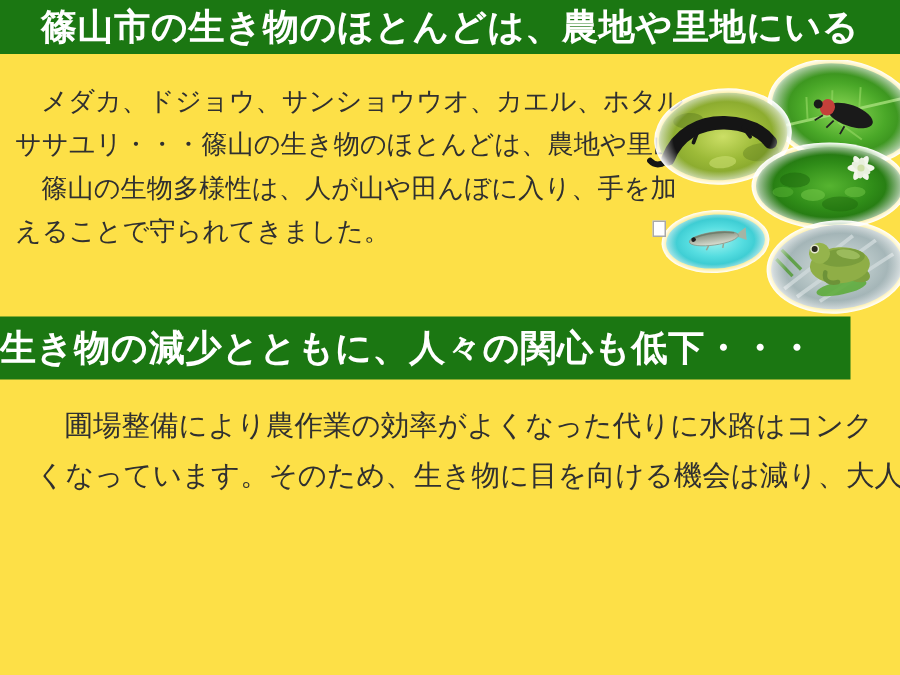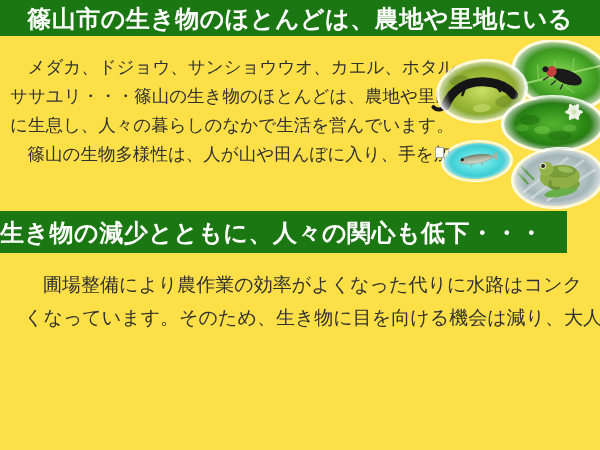--- a/index.html
+++ b/index.html
@@ -29,22 +29,22 @@
 
 <div class="page">
 
   <div class="banner banner-top">
     <span>篠山市の生き物のほとんどは、農地や里地にいる</span>
   </div>
 
   <div class="textblock intro-block">
     <div class="tline">　メダカ、ドジョウ、サンショウウオ、カエル、ホタル、</div>
     <div class="tline">ササユリ・・・篠山の生き物のほとんどは、農地や里山</div>
-    <div class="tline">に生息し、人々の暮らしのなかで生活を営んでいます。</div>
     <div class="tline">　篠山の生物多様性は、人が山や田んぼに入り、手を加</div>
+    <div class="tline">えることで守られてきました。</div>
   </div>
 
   <div class="collage">
     <svg width="190" height="172" viewBox="0 0 190 172">
       <defs>
         <radialGradient id="mossG">
             <stop offset="0" stop-color="#ccdf66"></stop>
             <stop offset="0.55" stop-color="#9cba38"></stop>
             <stop offset="1" stop-color="#7fa028"></stop>
           </radialGradient>

